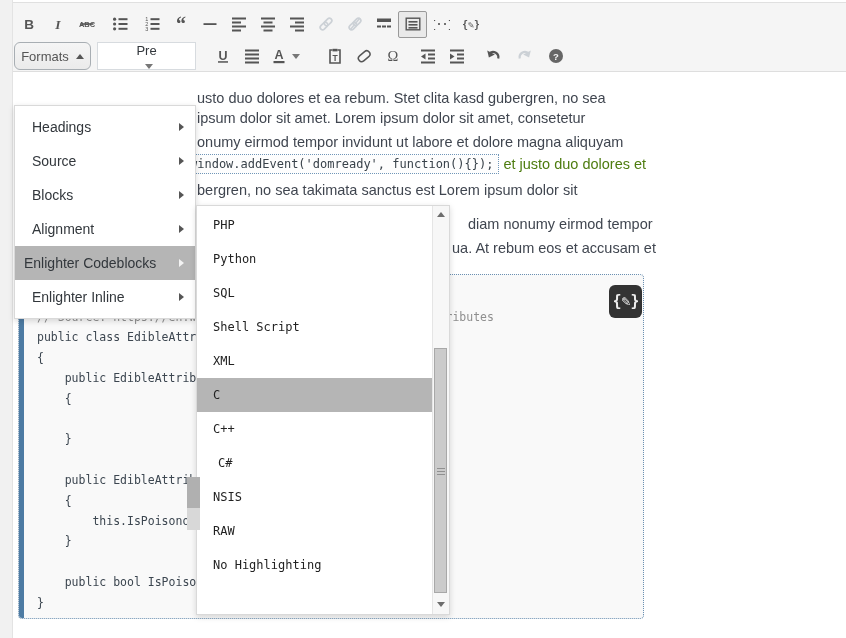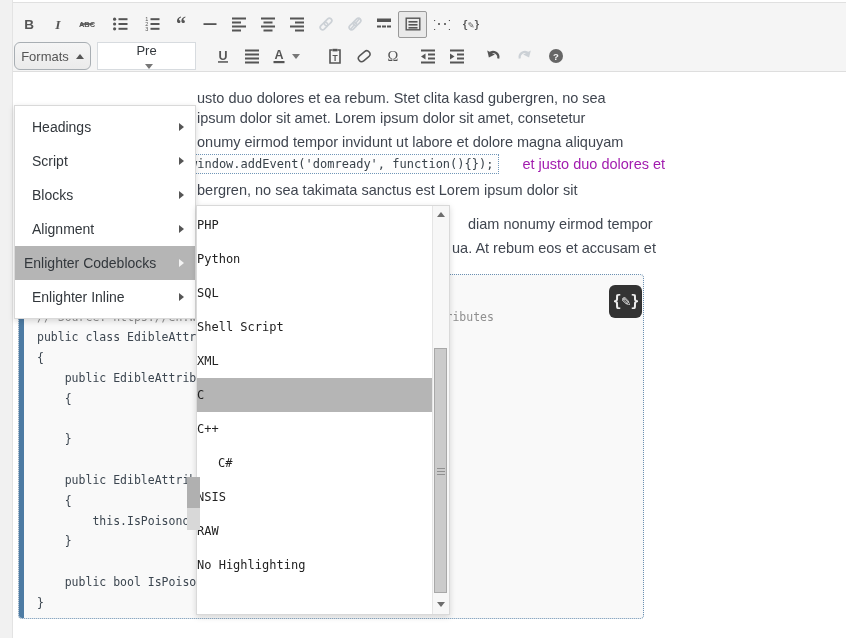--- a/index.html
+++ b/index.html
@@ -29,21 +29,21 @@
                font-size:13px;color:#555;box-sizing:border-box;cursor:pointer;}
   .style-select{width:99px;height:28px;display:flex;align-items:center;background:#fff;
                 border:1px solid #d7dbdf;box-sizing:border-box;font-size:13px;color:#32373c;
                 padding:0 8px;cursor:pointer;flex-direction:column;}
   .style-select .val{flex:1;}
   
   .para-line{position:absolute;font-size:14.5px;color:#404650;white-space:pre;}
   .inline-line{position:absolute;display:flex;align-items:center;}
   .inline-code{font-family:"DejaVu Sans Mono",monospace;font-size:12px;color:#39424a;
                border:1px dotted #7096b8;padding:2px 5px;background:#fdfdfd;white-space:pre;}
-  .inline-after{margin-left:23px;font-size:14.5px;color:#a21caf;white-space:pre;}
+  .inline-after{margin-left:4px;font-size:14.5px;color:#4d7c0f;white-space:pre;}
   #codeblock{position:absolute;left:18px;top:274px;width:626px;height:345px;
              border:1px dotted #6a90b2;border-radius:4px;background:#f9f9f9;box-sizing:border-box;}
   #codeinner{position:absolute;left:0;top:0;right:0;bottom:0;border-left:5px solid #4d7ba3;border-radius:3px;}
   .code-header{position:absolute;left:13px;top:8px;font-family:Liberation Mono, monospace;
                font-size:13px;font-weight:bold;color:#2e8077;white-space:pre;}
   #codelines{position:absolute;left:13px;top:32px;font-family:"DejaVu Sans Mono",monospace;
              font-size:11.5px;line-height:20.4px;color:#3c4650;white-space:pre;}
   .code-comment{color:#8f8f8f;}
   #edit-btn{position:absolute;left:585px;top:10px;width:33px;height:33px;background:#333;
             border-radius:6px;display:flex;align-items:center;justify-content:center;color:#eee;cursor:pointer;}
@@ -52,21 +52,21 @@
         box-shadow:0 2px 6px rgba(0,0,0,.15);box-sizing:border-box;z-index:5;}
   #formats-menu{left:14px;top:69px;width:182px;padding:4px 0;margin-top:36px;}
   .fm-item{height:34px;display:flex;align-items:center;padding:0 11px 0 17px;font-size:14px;
            color:#32373c;cursor:pointer;}
   .fm-item .lbl{flex:1;}
   .caret-r{width:0;height:0;border-left:5px solid #555;border-top:4px solid transparent;
            border-bottom:4px solid transparent;}
   .fm-item.hl{background:#b5b5b5;padding-left:9px;}
   .fm-item.hl .caret-r{border-left-color:#f3f3f3;}
   #lang-menu{left:196px;top:205px;width:254px;height:410px;padding:2px 0;}
-  .lm-item{height:34px;width:237px;display:flex;align-items:center;
+  .lm-item{height:34px;width:237px;display:flex;align-items:center;padding-left:16px;
            box-sizing:border-box;font-family:"DejaVu Sans Mono",monospace;font-size:12px;
            color:#222;cursor:pointer;white-space:pre;}
   .lm-item.hl{background:#b5b5b5;}
   .lm-item.ind{padding-left:21px;}
   
   .sb{position:absolute;right:0;top:0;bottom:0;width:17px;border-left:1px solid #e5e5e5;
       background:#f7f7f7;box-sizing:border-box;}
   .sb-btn{position:absolute;left:0;width:16px;height:17px;display:flex;align-items:center;
           justify-content:center;cursor:pointer;}
   .sb-up{top:0;}.sb-down{bottom:1px;}
@@ -373,21 +373,21 @@
         </div>
     </div>
   </div>
 
   <div id="formats-menu" class="menu">
       <div class="fm-item">
         <span class="lbl">Headings</span>
         <span class="caret-r"></span>
       </div>
       <div class="fm-item">
-        <span class="lbl">Script</span>
+        <span class="lbl">Source</span>
         <span class="caret-r"></span>
       </div>
       <div class="fm-item">
         <span class="lbl">Blocks</span>
         <span class="caret-r"></span>
       </div>
       <div class="fm-item">
         <span class="lbl">Alignment</span>
         <span class="caret-r"></span>
       </div>

